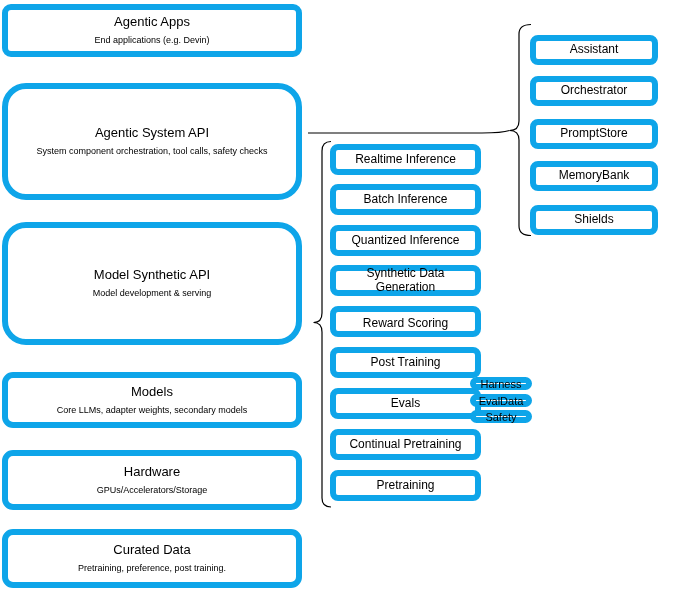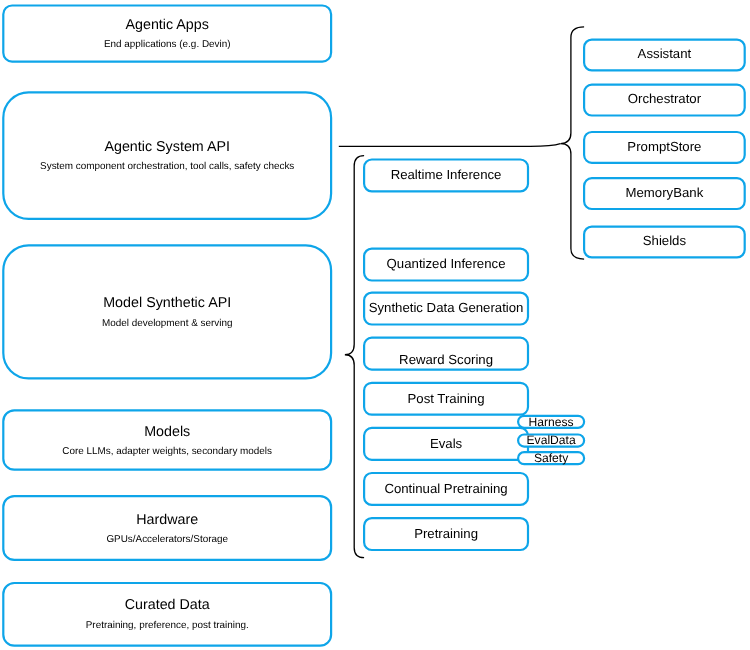--- a/index.html
+++ b/index.html
@@ -19,41 +19,41 @@
   .overlay {
     position: absolute;
     left: 0; top: 0;
     width: 682px; height: 591px;
     pointer-events: none;
   }
   .node {
     position: absolute;
     box-sizing: border-box;
     background: #ffffff;
-    border: 2px solid #0ea5e9;
+    border: 6px solid #0ea5e9;
     display: flex;
     flex-direction: column;
     align-items: center;
     justify-content: center;
     text-align: center;
     line-height: 1.15;
   }
   .layer { left: 2px; width: 300px; }
   .r9  { border-radius: 9px; }
   .r11 { border-radius: 11px; }
   .r24 { border-radius: 24px; }
   .layer .title { font-size: 13px; }
   .layer .sub   { font-size: 9px; margin-top: 5px; }
   .mid {
     left: 330px; width: 151px; height: 31px;
     border-radius: 8px;
     font-size: 12px;
   }
   .right {
-    left: 530px; width: 148px; height: 30px;
+    left: 530px; width: 128px; height: 30px;
     border-radius: 8px;
     font-size: 12px;
   }
   .pill {
     left: 470px; width: 62px; height: 13px;
     border-radius: 7px;
     font-size: 11px;
     line-height: 12px;
     z-index: 2;
   }
@@ -97,20 +97,23 @@
   </div>
 
   <div class="node layer r11" style="top:529px;height:59px;">
     <div class="title">Curated Data</div>
     <div class="sub">Pretraining, preference, post training.</div>
   </div>
 
   <div class="node mid" style="top:144px;">
     <span>Realtime Inference</span>
   </div>
+  <div class="node mid" style="top:184px;">
+    <span>Batch Inference</span>
+  </div>
   <div class="node mid" style="top:225px;">
     <span>Quantized Inference</span>
   </div>
   <div class="node mid" style="top:265px;">
     <span>Synthetic Data Generation</span>
   </div>
   <div class="node mid" style="top:306px;justify-content:flex-end;">
     <span>Reward Scoring</span>
   </div>
   <div class="node mid" style="top:347px;">

